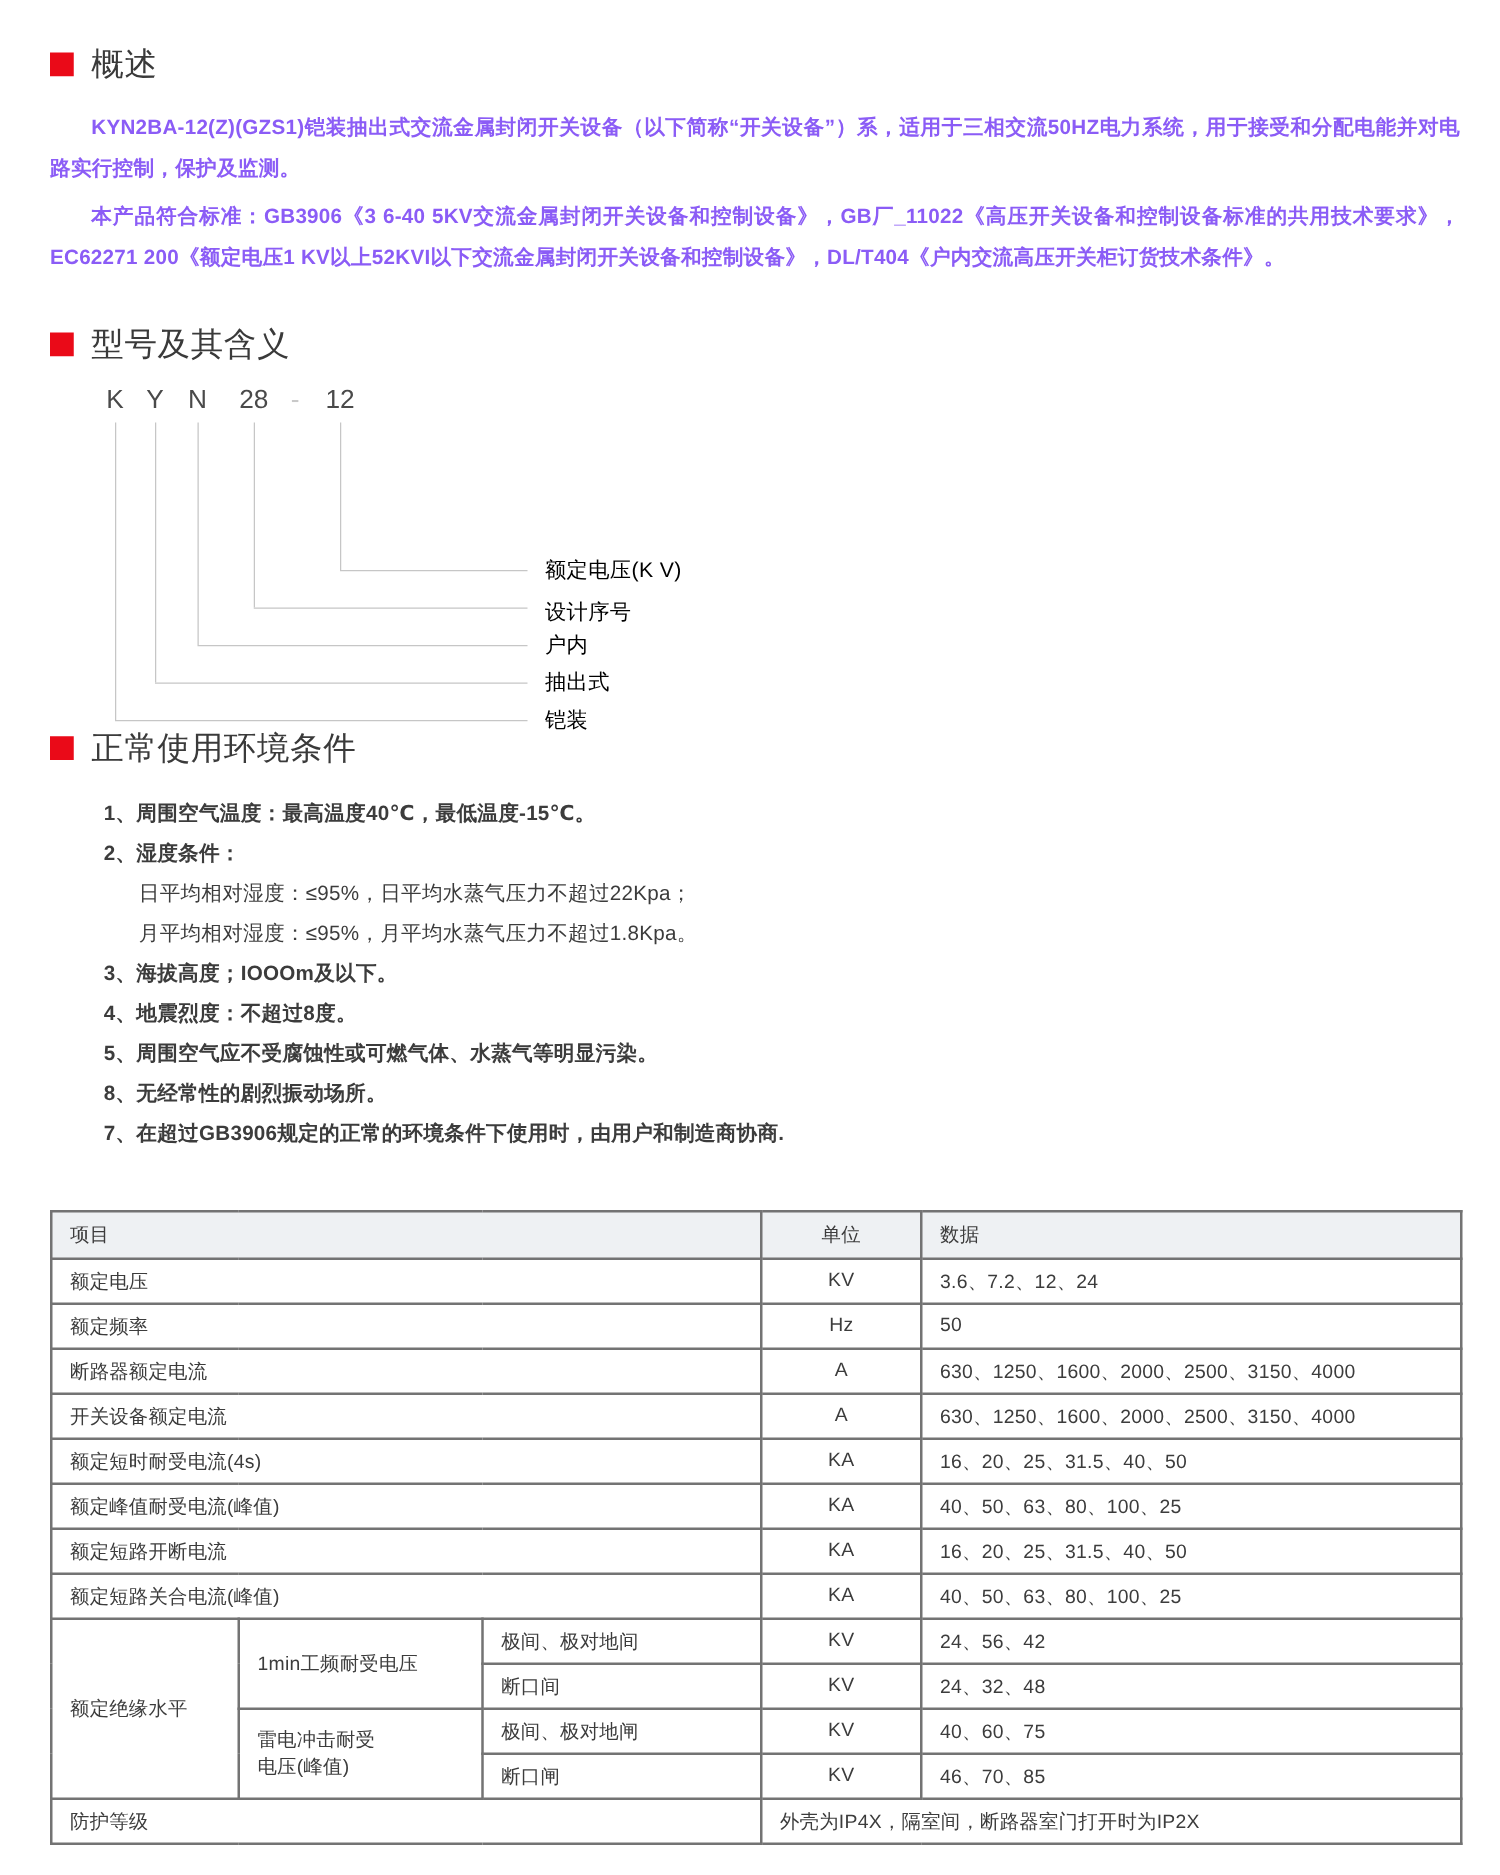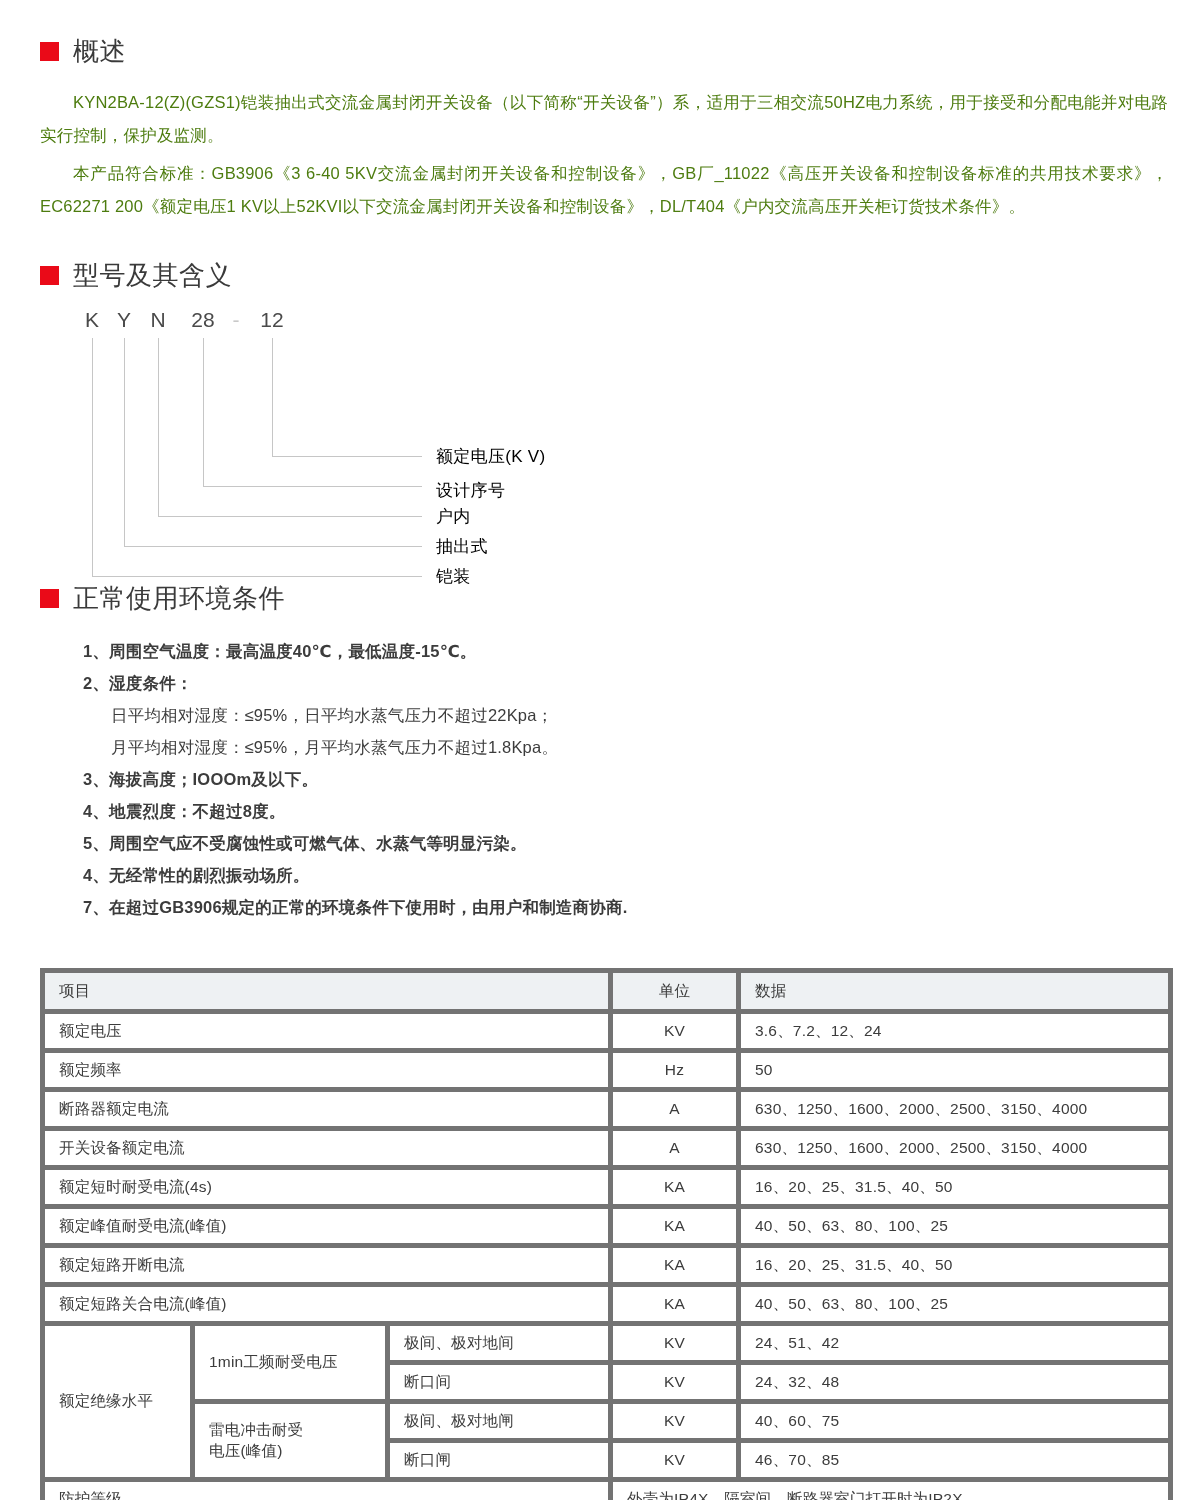--- a/index.html
+++ b/index.html
@@ -44,25 +44,26 @@
     line-height: 1;
     color: #3a3a3a;
     font-weight: 400;
     letter-spacing: 0.5px;
   }
 
   
   .para {
     font-size: 16.5px;
     line-height: 33px;
-    color: #4d7c0f;
+    color: #8b5cf6;
     text-indent: 2em;
     margin: 0;
     letter-spacing: 0.2px;
     text-align: justify;
+    font-weight: bold;
   }
 
   
   #overview-section { position: absolute; left: 40px; top: 38px; width: 1128px; }
   #overview-paras { margin-top: 22px; }
   #overview-paras .para + .para { margin-top: 5px; }
 
   
   #model-section { position: absolute; left: 40px; top: 262px; width: 1128px; }
   #model-diagram {
@@ -122,21 +123,21 @@
   #tech-section { position: absolute; left: 40px; top: 950px; width: 1128px; }
   table.spec {
     width: 1128px;
     border-collapse: collapse;
     margin-top: 18px;
     font-size: 15.5px;
     color: #3c3c3c;
     table-layout: fixed;
   }
   table.spec th, table.spec td {
-    border: 5px solid #737373;
+    border: 2px solid #737373;
     padding: 0 14px;
     height: 34px;
     font-weight: 400;
     vertical-align: middle;
     letter-spacing: 0.2px;
   }
   table.spec thead th {
     background: #eef1f3;
     height: 36px;
   }
@@ -199,21 +200,21 @@
       <span class="section-title">正常使用环境条件</span>
     </div>
     <div id="env-list">
         <div class="env-item">1、周围空气温度：最高温度40℃，最低温度-15℃。</div>
         <div class="env-item">2、湿度条件：</div>
         <div class="env-sub">日平均相对湿度：≤95%，日平均水蒸气压力不超过22Kpa；</div>
         <div class="env-sub">月平均相对湿度：≤95%，月平均水蒸气压力不超过1.8Kpa。</div>
         <div class="env-item">3、海拔高度；IOOOm及以下。</div>
         <div class="env-item">4、地震烈度：不超过8度。</div>
         <div class="env-item">5、周围空气应不受腐蚀性或可燃气体、水蒸气等明显污染。</div>
-        <div class="env-item">4、无经常性的剧烈振动场所。</div>
+        <div class="env-item">8、无经常性的剧烈振动场所。</div>
         <div class="env-item">7、在超过GB3906规定的正常的环境条件下使用时，由用户和制造商协商.</div>
       </div>
   </div>
 
   <div id="tech-section">
     <table class="spec">
       <thead>
         <tr>
           <th class="c-item" colspan="3">项目</th>
           <th class="c-unit">单位</th>
@@ -266,21 +267,21 @@
           <tr>
             <td class="c-item" colspan="3">额定短路关合电流(峰值)</td>
             <td class="c-unit">KA</td>
             <td class="c-data">40、50、63、80、100、25</td>
           </tr>
           <tr>
             <td class="rowspan-label" rowspan="4">额定绝缘水平</td>
             <td class="sub-a" rowspan="2">1min工频耐受电压</td>
             <td class="sub-b">极间、极对地间</td>
             <td class="c-unit">KV</td>
-            <td class="c-data">24、51、42</td>
+            <td class="c-data">24、56、42</td>
           </tr>
           <tr>
             <td class="sub-b">断口间</td>
             <td class="c-unit">KV</td>
             <td class="c-data">24、32、48</td>
           </tr>
           <tr>
             <td class="sub-a" rowspan="2">雷电冲击耐受<br>电压(峰值)</td>
             <td class="sub-b">极间、极对地闸</td>
             <td class="c-unit">KV</td>

